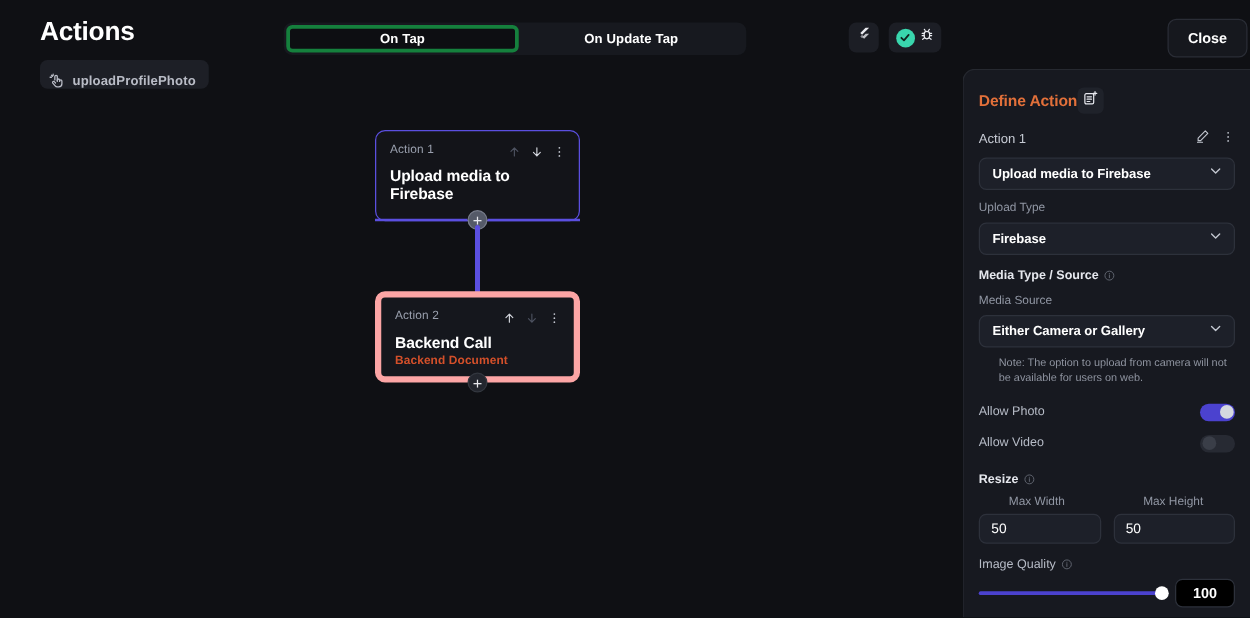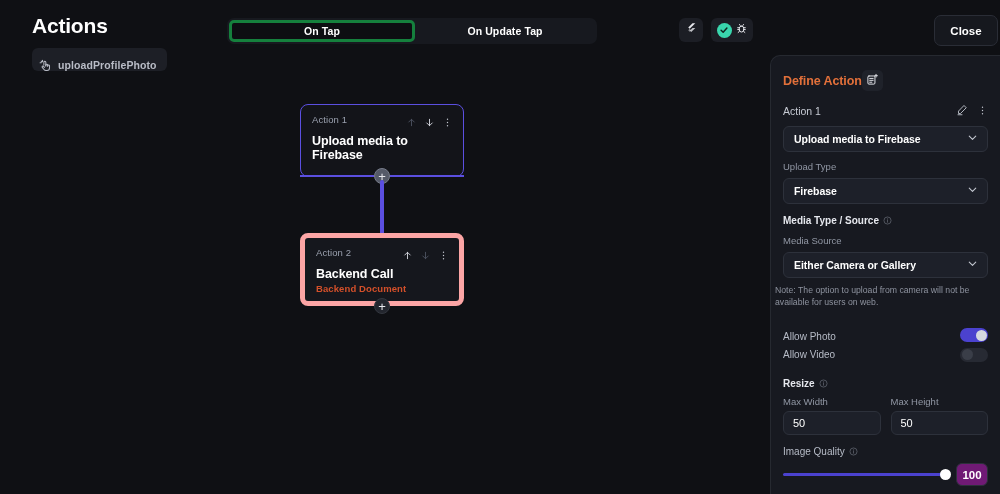--- a/index.html
+++ b/index.html
@@ -106,47 +106,47 @@
     border: 1px solid #2d313b; border-radius: 6px;
     display: flex; align-items: center; justify-content: space-between;
     padding: 0 8px 0 10px; cursor: pointer;
   }
   .select-value { font-size: 10.5px; font-weight: 700; color: #fff; letter-spacing: -.05px; }
   .field-label { margin: 9px 12px 0 12px; font-size: 9.5px; color: #9197a4; }
   .section-label {
     margin: 11px 12px 0 12px; font-size: 10px; font-weight: 700; color: #e6e8ee;
     display: flex; align-items: center; gap: 4px;
   }
-  .note { margin: 7px 12px 0 4px; font-size: 8.7px; line-height: 1.35; color: #8e939f; }
+  .note { margin: 7px 12px 0 28px; font-size: 8.7px; line-height: 1.35; color: #8e939f; }
 
   .toggle-row {
     margin: 0 12px; height: 25px; display: flex; align-items: center; justify-content: space-between;
   }
-  .toggle-row.sp { margin-top: 9px; align-items: flex-end; }
+  .toggle-row.sp { margin-top: 9px; }
   .toggle-label { font-size: 10px; color: #b7bcc7; display: flex; align-items: center; gap: 4px; }
   .toggle { width: 28px; height: 14px; border-radius: 8px; position: relative; cursor: pointer; }
   .toggle.on { background: #4b42cf; }
   .toggle.off { background: #272a33; }
   .knob { position: absolute; top: 1.5px; width: 11px; height: 11px; border-radius: 50%; background: #c9ccd4; }
   .toggle.on .knob { right: 1.5px; background: #d5d8df; }
   .toggle.off .knob { left: 1.5px; background: #3a3e48; }
 
   .two-col { display: flex; gap: 10px; margin: 0 12px; }
   .col { flex: 1; }
-  .col-label { font-size: 9.5px; color: #9197a4; margin-top: 7px; }
+  .col-label { font-size: 9.5px; color: #9197a4; margin-top: 7px; margin-left: 24px; }
   .input {
     margin-top: 4px; height: 24px; background: #1d2029; border: 1px solid #2d313b;
     border-radius: 6px; display: flex; align-items: center; padding: 0 9px;
     font-size: 11px; font-weight: 400; color: #fff; cursor: text;
   }
   .slider-row { margin: 6px 12px 0 12px; display: flex; align-items: center; gap: 9px; }
   .track { flex: 1; height: 3px; background: #4b42cf; border-radius: 2px; position: relative; }
   .thumb { position: absolute; right: -4px; top: -4.5px; width: 11px; height: 11px; border-radius: 50%; background: #fff; }
   .num-box {
-    width: 32px; height: 23px; background: #701a75; border: 1px solid #2d313b; border-radius: 6px;
+    width: 48px; height: 23px; background: #000000; border: 1px solid #2d313b; border-radius: 6px;
     display: flex; align-items: center; justify-content: center; font-size: 11.5px; font-weight: 700; color: #fff;
   }
   .info { width: 9px; height: 9px; opacity: .62; display: inline-block; }
 </style>
 </head>
 <body>
 
 <div class="app">
 
   <div class="header">

